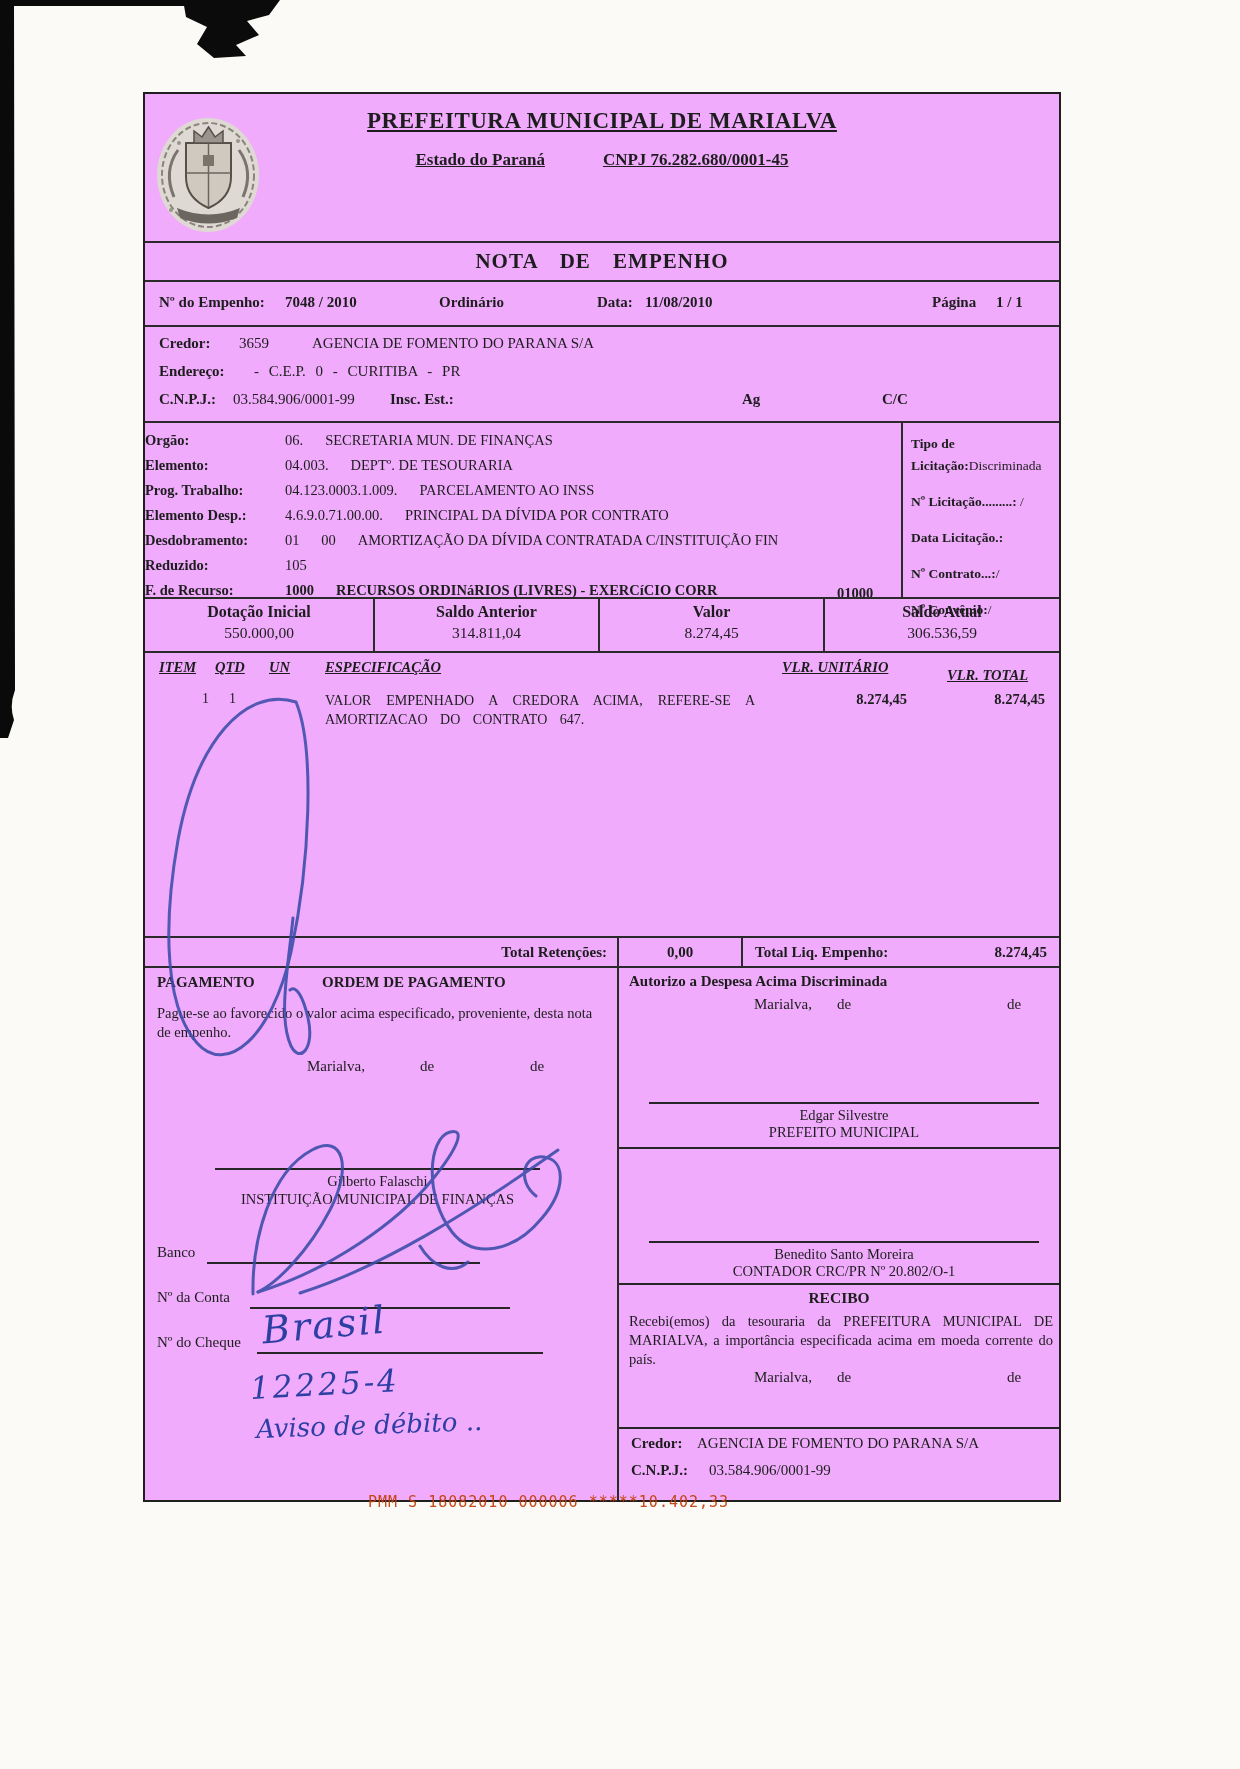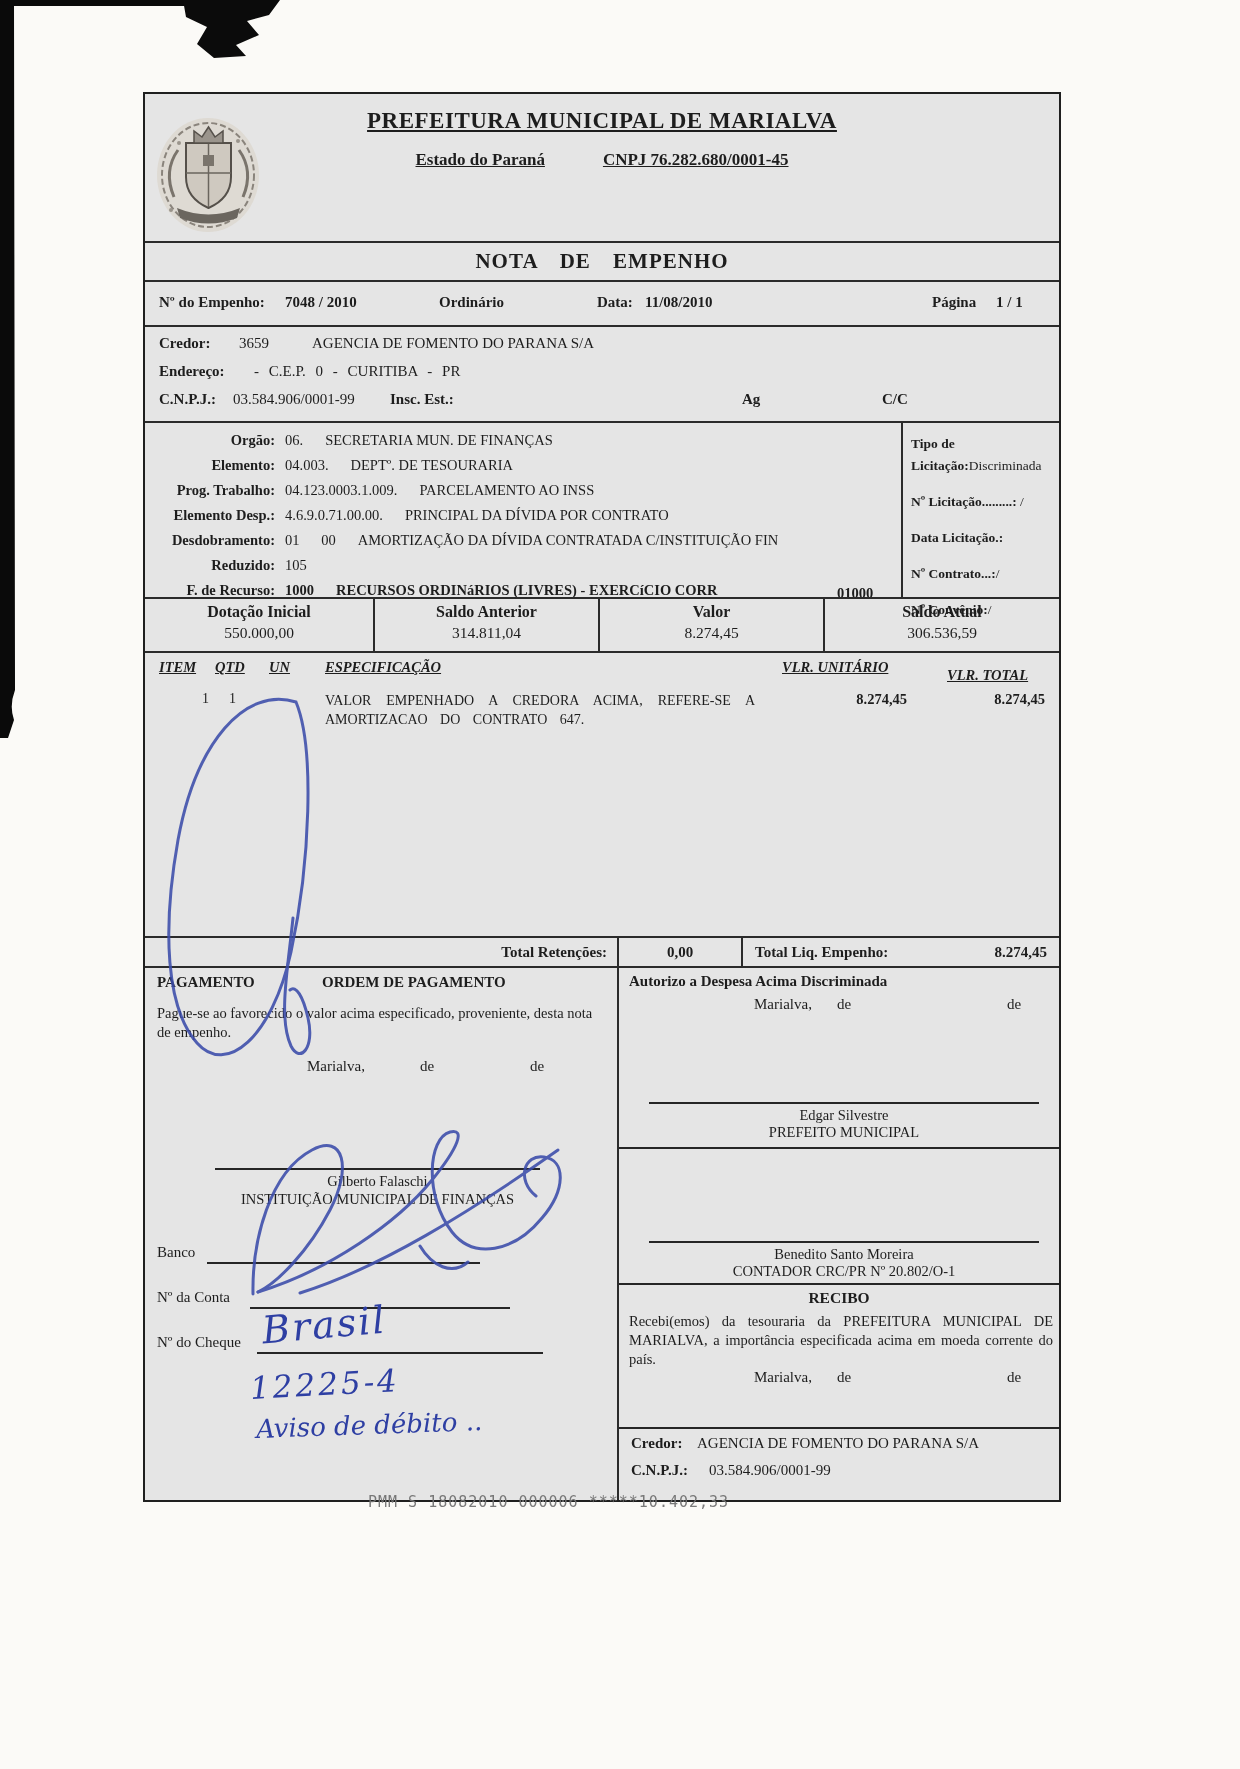--- a/index.html
+++ b/index.html
@@ -1,37 +1,37 @@
 <!DOCTYPE html>
 <html><head>
 <meta charset="utf-8">
 <style>
   *{margin:0;padding:0;box-sizing:border-box}
   html,body{width:1240px;height:1769px}
   body{position:relative;background:#fbfaf7;font-family:"Liberation Serif","DejaVu Serif",serif;color:#1d1d1d;overflow:hidden}
   .page{position:absolute;inset:0}
   .artifacts{position:absolute;left:0;top:0;z-index:4;pointer-events:none}
-  .sheet{position:absolute;left:143px;top:92px;width:918px;border:2px solid #1f1f1f;background:#e5e5e5;z-index:1}
+  .sheet{position:absolute;left:143px;top:92px;width:918px;border:2px solid #1f1f1f;background:#f0abfc;z-index:1}
   .sec{position:relative;border-top:2px solid #2b2b2b}
   .sec.first{border-top:none}
   .abs{position:absolute;white-space:nowrap}
   .b{font-weight:bold}
   .u{text-decoration:underline}
   
   .logo{position:absolute;left:10px;top:7px}
   .hdr-title{margin-top:14px;text-align:center;font-size:23px;font-weight:bold;letter-spacing:.5px}
   .hdr-line{margin-top:16px;display:flex;justify-content:center;gap:58px;font-size:17px;font-weight:bold}
   .hdr-line.l3{gap:30px}
   .band{font-size:21px;font-weight:bold;text-align:center;line-height:37px;word-spacing:16px;letter-spacing:1px}
   .fs15{font-size:15px}
   
   .orc{display:flex}
   .orc-left{flex:1;padding-top:9px}
   .orc-row{position:relative;height:25px;display:flex;font-size:14.5px}
-  .orc-lbl{width:130px;text-align:right;font-weight:bold;flex:none}
+  .orc-lbl{width:130px;font-weight:bold;flex:none}
   .orc-code{margin-left:10px;white-space:pre;flex:none}
   .orc-desc{margin-left:22px;white-space:nowrap}
   .orc-right{width:158px;border-left:2px solid #2b2b2b;padding:10px 6px 0 8px;font-size:13.5px}
   .lic-row{margin-bottom:14px;line-height:22px}
   
   .saldos{display:flex;height:100%}
   .sal-cell{padding-top:4px;text-align:center}
   .sal-cell .lab{font-size:16px;font-weight:bold}
   .sal-cell .val{font-size:15.5px;margin-top:3px}
   .brd-r{border-right:2px solid #2b2b2b}
@@ -43,21 +43,21 @@
   
   .lower{display:flex}
   .lcol{width:474px;border-right:2px solid #2b2b2b;position:relative}
   .rcol{flex:1;position:relative}
   .boxline{position:absolute;border-bottom:2px solid #262626}
   .cname{position:absolute;text-align:center;font-size:14.5px;white-space:nowrap}
   .para{position:absolute;font-size:14.5px;line-height:19px;white-space:normal}
   
   .ink{position:absolute;z-index:6;color:#2e3fa3;font-family:"DejaVu Serif",serif;font-style:italic;white-space:nowrap;pointer-events:none}
   .ink-svg{position:absolute;left:0;top:0;z-index:5;pointer-events:none}
-  .stamp{position:absolute;left:368px;top:1493px;z-index:3;font-family:"DejaVu Sans Mono",monospace;font-size:15px;letter-spacing:1px;color:#737373;opacity:.95}
+  .stamp{position:absolute;left:368px;top:1493px;z-index:3;font-family:"DejaVu Sans Mono",monospace;font-size:15px;letter-spacing:1px;color:#c2410c;opacity:.95}
 </style>
 </head>
 <body>
 
 <div class="page">
 
   <svg class="artifacts" width="1240" height="1769" viewBox="0 0 1240 1769">
     <rect x="0" y="0" width="252" height="6" fill="#0a0a0a"></rect>
     <path d="M0 0 H14 L15 690 Q9 706 14 720 L8 738 H0 Z" fill="#0a0a0a"></path>
     <path d="M183 0 L280 0 L269 15 L247 21 L259 35 L236 45 L246 56 L214 58 L197 44 L207 27 L186 17 Z" fill="#0b0b0b"></path>

